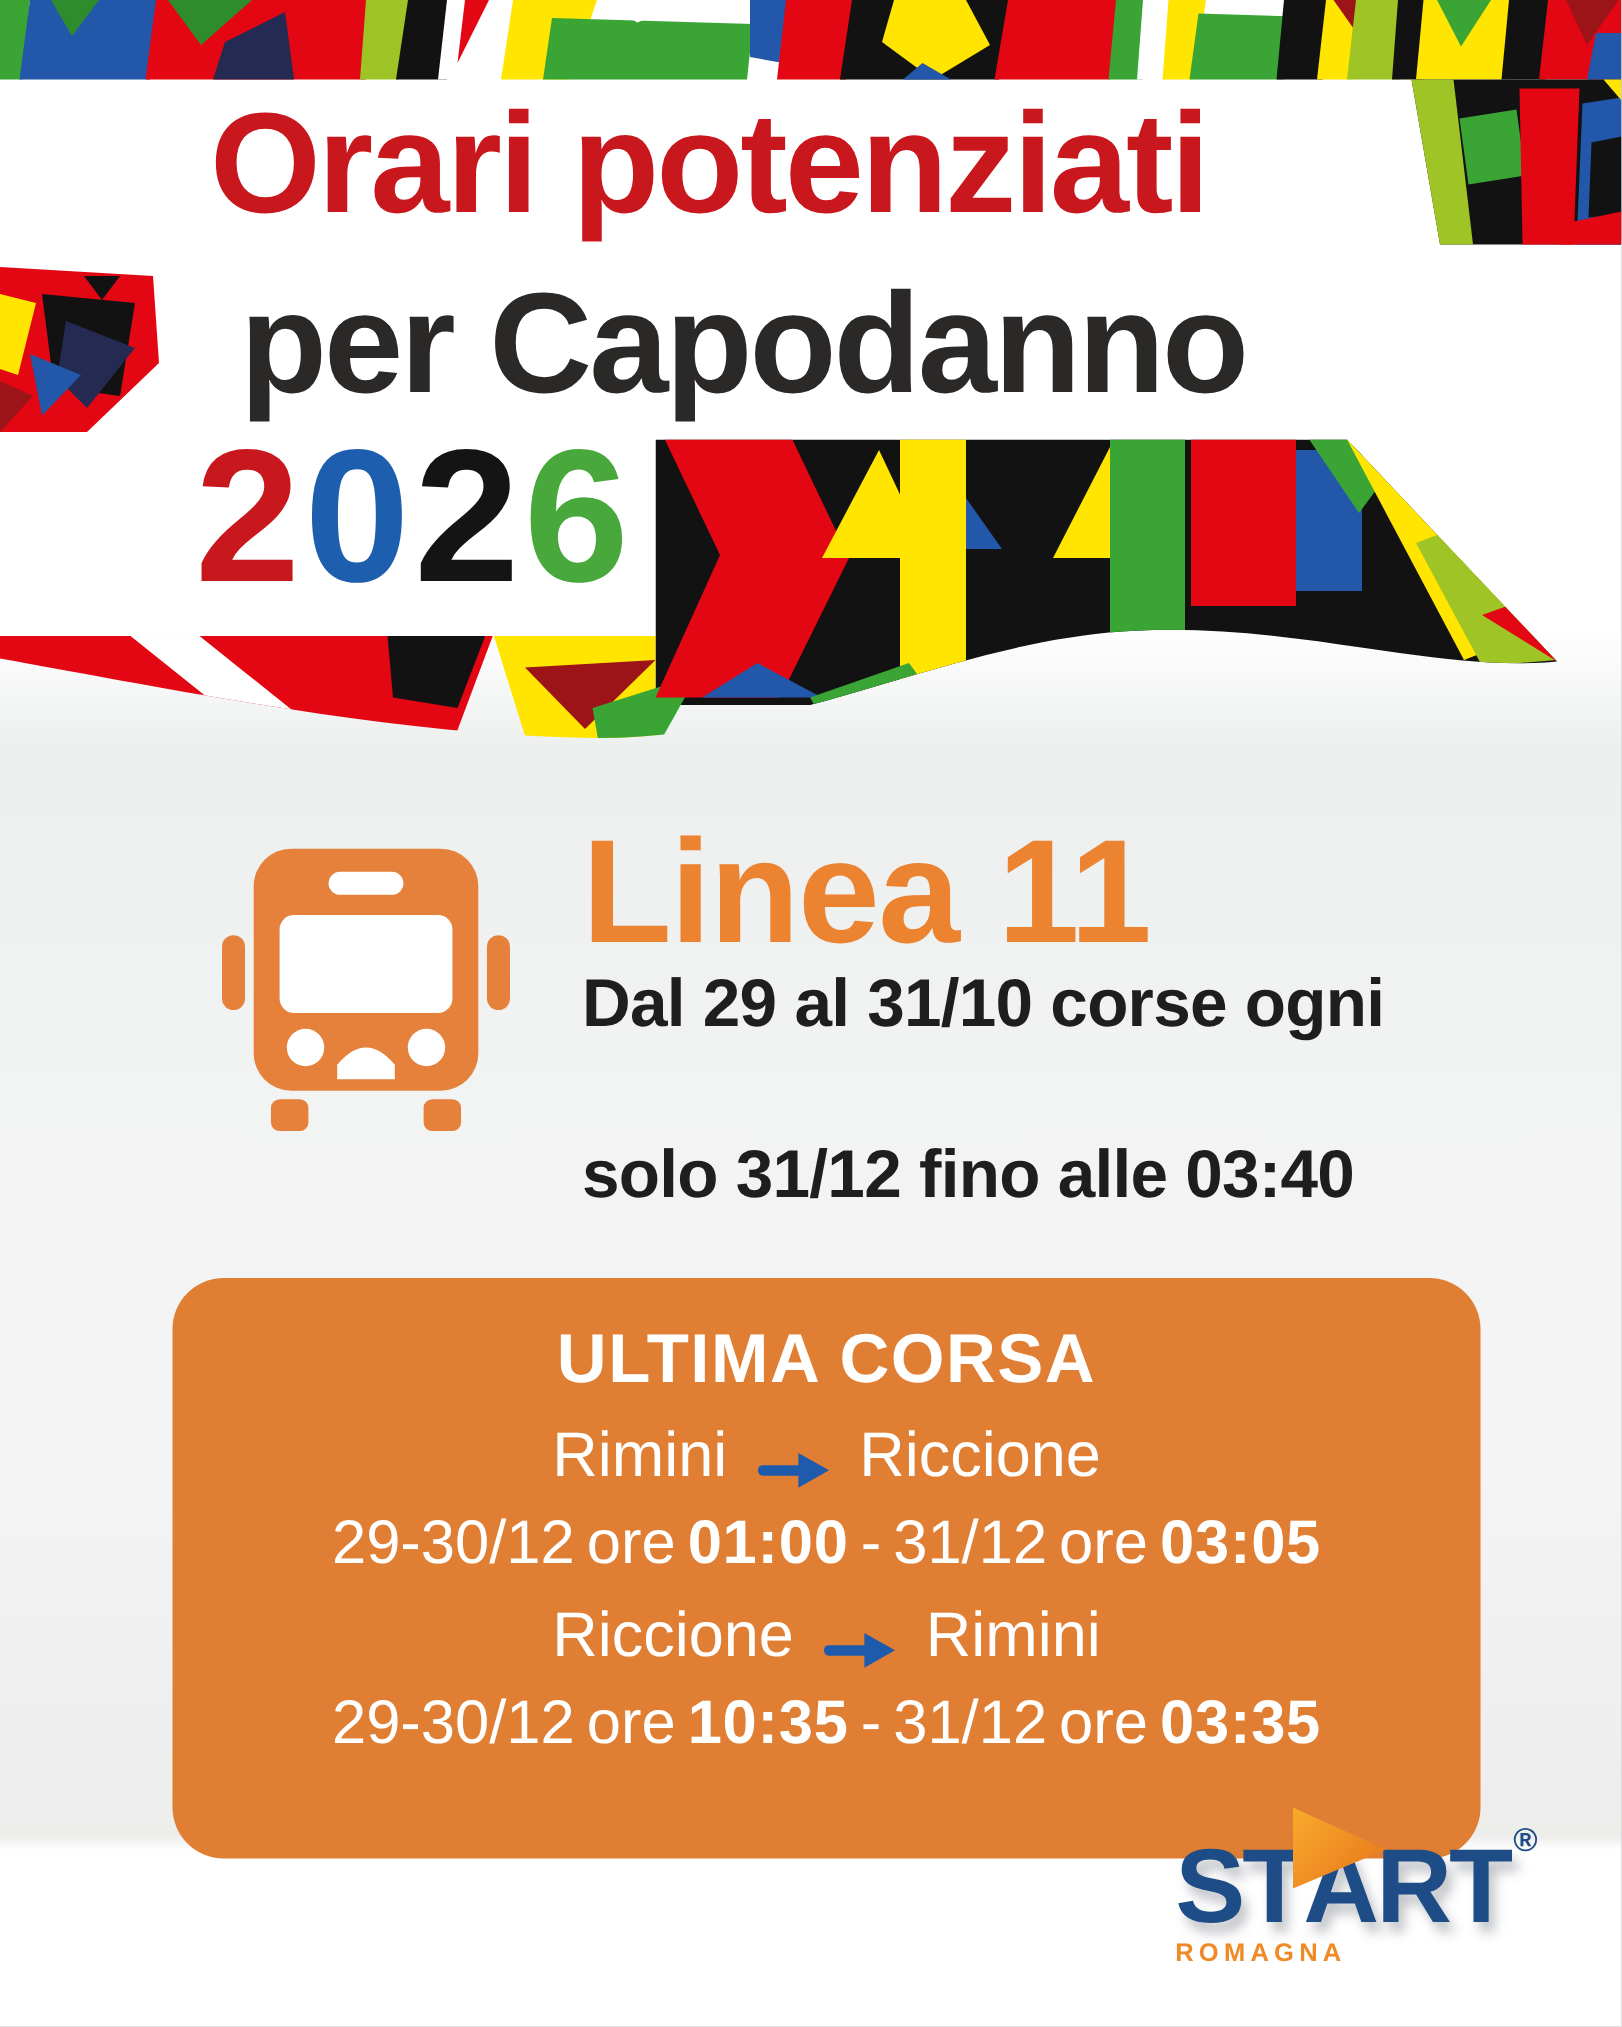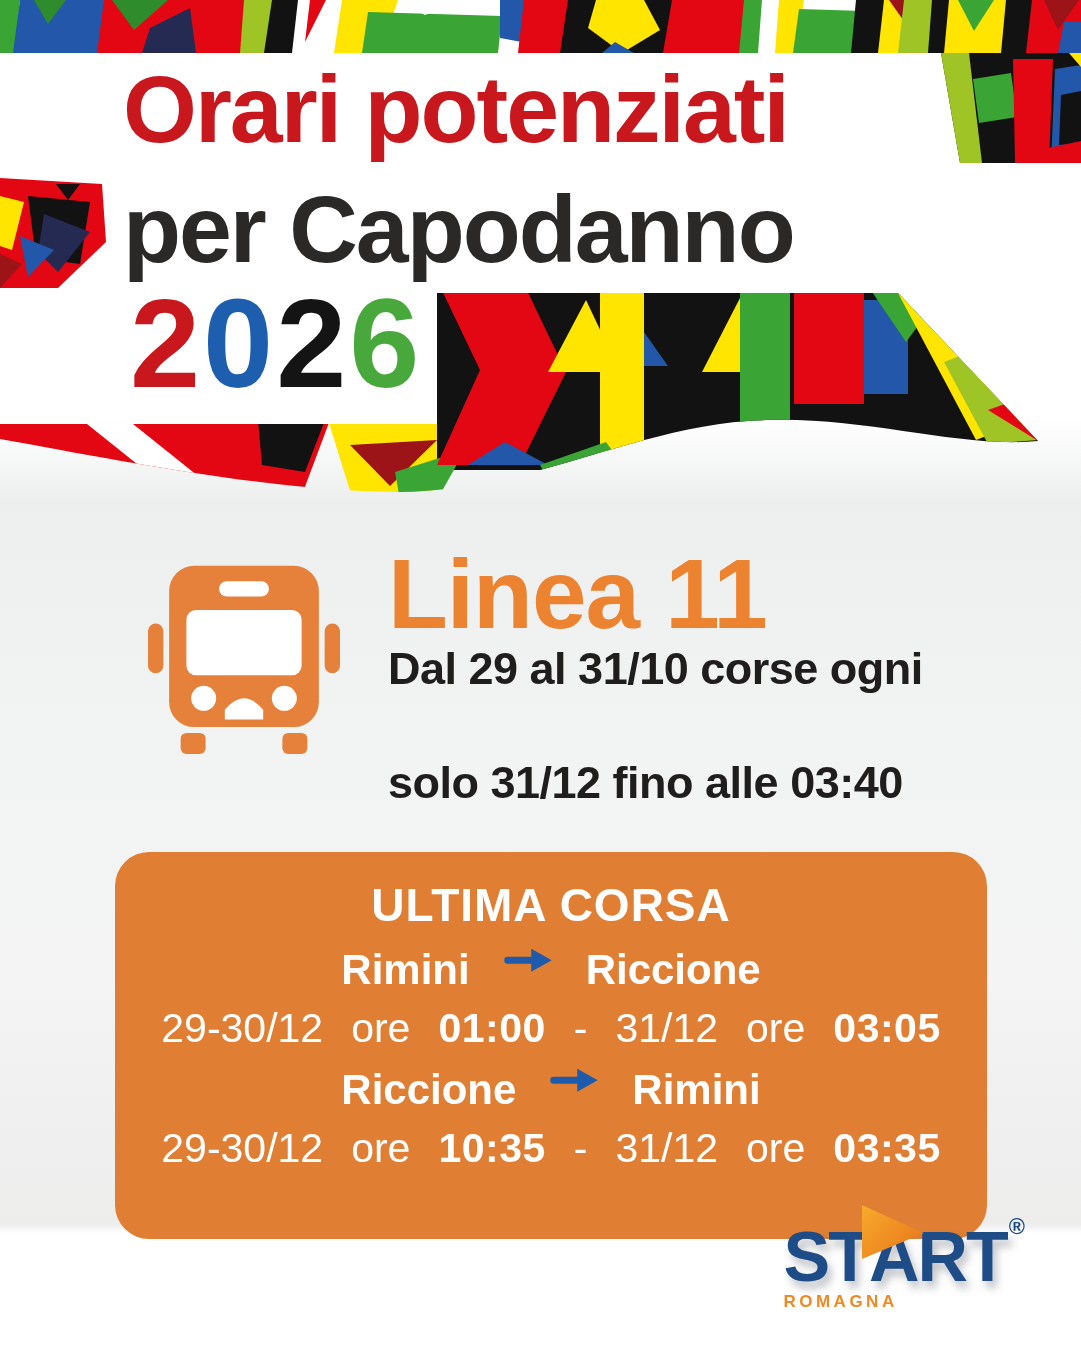--- a/index.html
+++ b/index.html
@@ -8,44 +8,44 @@
     font-family:"Liberation Sans",sans-serif;
     background:linear-gradient(180deg,
       #ffffff 0%, #ffffff 31%,
       #edefef 37%, #f2f3f3 55%,
       #f3f4f3 72%, #eeefee 84%,
       #ededec 90.6%, #ffffff 91.3%, #ffffff 100%);
   }
   .confetti{position:absolute;top:0;left:0;display:block;}
 
   
-  .t1,.t2{position:absolute;left:123px;margin:0;font-weight:700;font-size:95px;
+  .t1,.t2{position:absolute;left:140px;margin:0;font-weight:700;font-size:95px;
     letter-spacing:-2px;line-height:1.08;white-space:nowrap;text-align:right;}
   .t1{top:58px;color:#c9171e;}
-  .t2{top:178px;color:#2b2927;}
+  .t2{top:178px;color:#2b2927;margin-left:20px;}
   .year{position:absolute;left:130px;top:278px;font-weight:700;font-size:126px;
     letter-spacing:3px;line-height:1.05;white-space:nowrap;}
   .year .d1{color:#c9171e;} .year .d2{color:#1d5fae;}
   .year .d3{color:#141414;} .year .d4{color:#48a83c;}
 
   
   .bus{position:absolute;left:148px;top:560px;}
   .line-name{position:absolute;left:388px;top:540px;margin:0;color:#ec8330;
     font-weight:700;font-size:98px;letter-spacing:-1px;line-height:108px;white-space:nowrap;}
   .line-desc{position:absolute;left:388px;top:640px;margin:0;color:#201e1c;
     font-weight:700;font-size:45px;letter-spacing:-0.5px;line-height:57px;white-space:nowrap;}
 
   
   .ride-box{position:absolute;left:115px;top:852px;width:872px;height:387px;
     box-sizing:border-box;background:#e07f33;border-radius:34px;color:#ffffff;
     display:flex;flex-direction:column;align-items:center;padding-top:26px;}
   .ride-title{font-weight:700;font-size:46px;letter-spacing:1px;}
-  .route{display:flex;align-items:flex-start;gap:32px;font-size:42px;font-weight:700;margin-top:14px;}
+  .route{display:flex;align-items:flex-end;gap:18px;font-size:42px;font-weight:400;margin-top:14px;}
   .route .arr{display:block;}
-  .sched{display:flex;align-items:baseline;gap:28px;font-size:41px;font-weight:400;margin-top:11px;white-space:nowrap;}
+  .sched{display:flex;align-items:baseline;gap:8px;font-size:41px;font-weight:400;margin-top:11px;white-space:nowrap;}
   .sched .time{font-weight:700;letter-spacing:0.5px;}
 
   
   .logo{position:absolute;right:58px;top:1222px;text-align:left;line-height:1;}
   .brand{position:relative;display:inline-block;color:#1d4c87;font-weight:700;
     font-size:70px;letter-spacing:-2px;
     text-shadow:4px 7px 8px rgba(75,80,92,0.35);white-space:nowrap;}
   .a-wrap{position:relative;display:inline-block;}
   .tri{position:absolute;left:-7px;top:-17px;width:62px;height:54px;
     background:linear-gradient(135deg,#f8ab2d 0%,#ef8c22 55%,#e2731b 100%);

